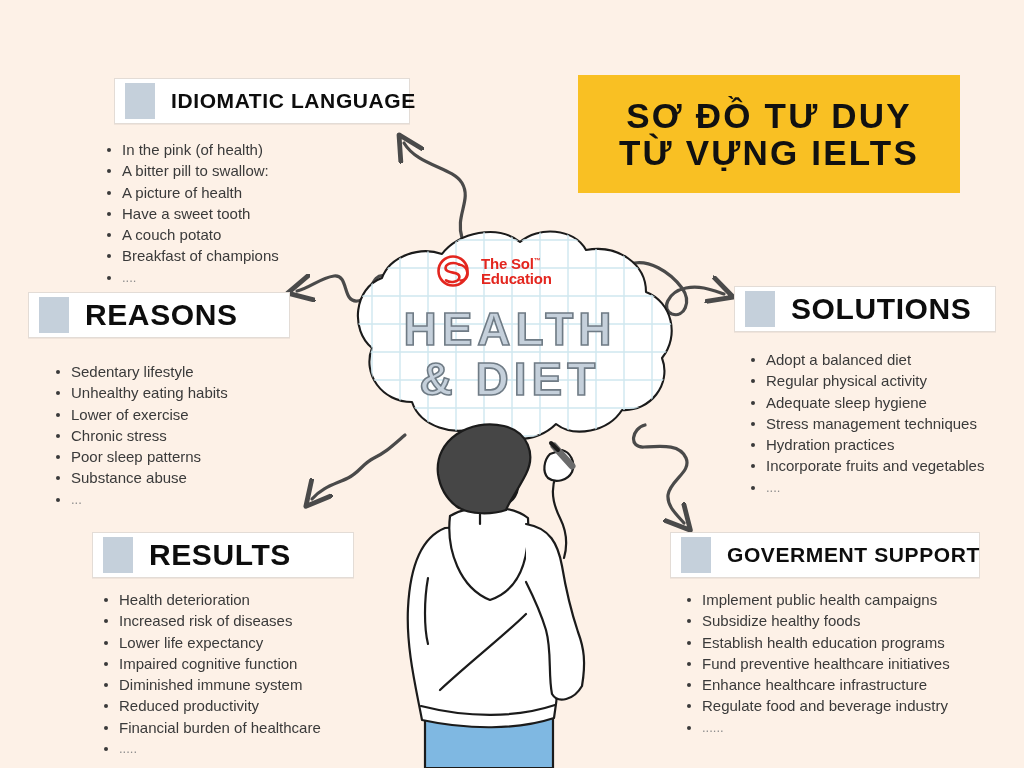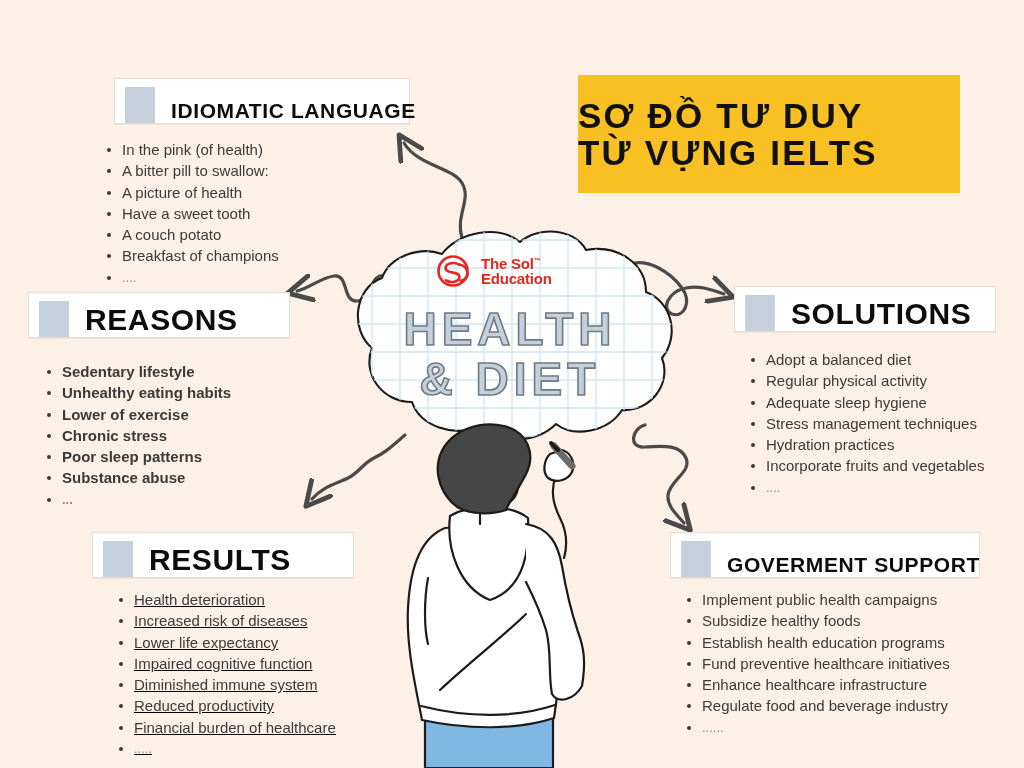--- a/index.html
+++ b/index.html
@@ -22,39 +22,39 @@
   }
   .abs { position: absolute; }
 
   
   #title-banner {
     left: 578px; top: 75px;
     width: 382px; height: 118px;
     background: #f9c023;
     display: flex;
     flex-direction: column;
-    align-items: flex-start;
+    align-items: center;
     justify-content: center;
     line-height: 1.06;
   }
   #title-banner .tline {
     color: #111111;
     font-size: 35px;
     font-weight: bold;
     letter-spacing: 2.2px;
     white-space: nowrap;
   }
 
   
   .sec-header {
     background: #ffffff;
     border: 1px solid #e3dcd6;
     box-shadow: 0 1px 0 rgba(0,0,0,0.05);
     display: flex;
-    align-items: flex-end;
+    align-items: center;
     height: 46px;
     box-sizing: border-box;
     padding-left: 10px;
   }
   .sec-square {
     width: 30px; height: 36px;
     background: #c5d0db;
     flex: 0 0 auto;
   }
   .sec-title {
@@ -279,37 +279,37 @@
     <li>Breakfast of champions</li>
     <li class="ellipsis">....</li>
   </ul>
 
   <div class="abs" style="left:28px; top:292px; width:262px;">
     <div class="sec-header">
       <div class="sec-square"></div>
       <div class="sec-title">REASONS</div>
     </div>
   </div>
-  <ul class="bullets abs" style="left:44px; top:361px; width:260px;font-weight:bold;">
+  <ul class="bullets abs" style="left:53px; top:361px; width:260px;">
     <li>Sedentary lifestyle</li>
     <li>Unhealthy eating habits</li>
     <li>Lower of exercise</li>
     <li>Chronic stress</li>
     <li>Poor sleep patterns</li>
     <li>Substance abuse</li>
     <li class="ellipsis">...</li>
   </ul>
 
   <div class="abs" style="left:92px; top:532px; width:262px;">
     <div class="sec-header">
       <div class="sec-square"></div>
       <div class="sec-title">RESULTS</div>
     </div>
   </div>
-  <ul class="bullets abs" style="left:116px; top:589px; width:290px;text-decoration:underline;">
+  <ul class="bullets abs" style="left:101px; top:589px; width:290px;">
     <li>Health deterioration</li>
     <li>Increased risk of diseases</li>
     <li>Lower life expectancy</li>
     <li>Impaired cognitive function</li>
     <li>Diminished immune system</li>
     <li>Reduced productivity</li>
     <li>Financial burden of healthcare</li>
     <li class="ellipsis">.....</li>
   </ul>
 

